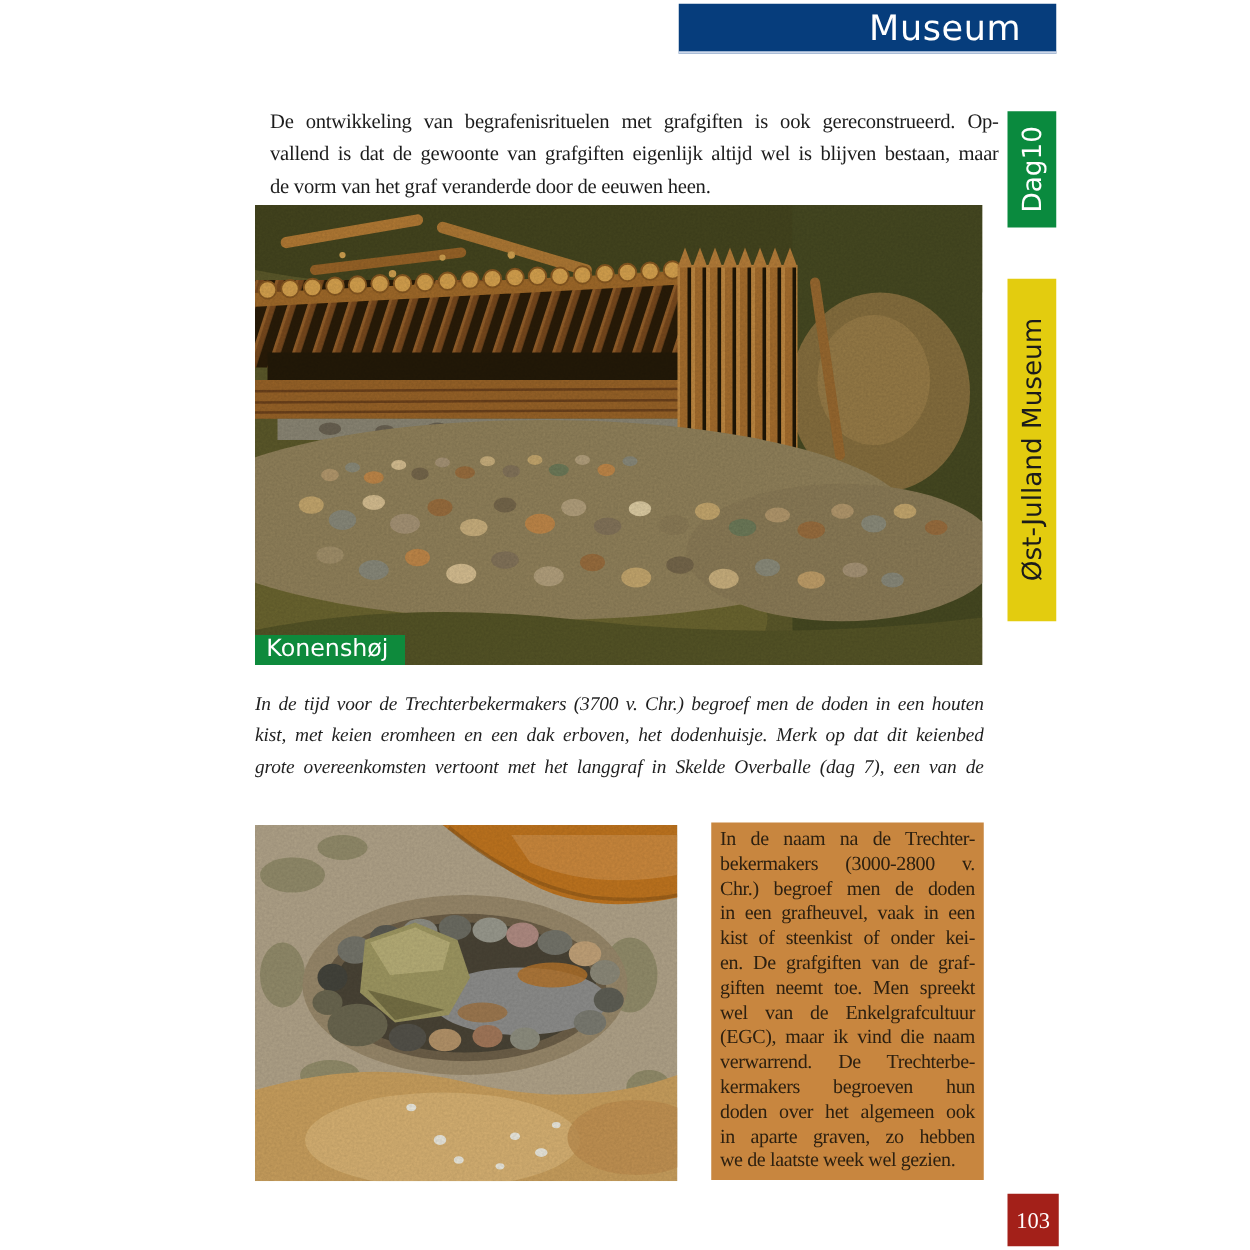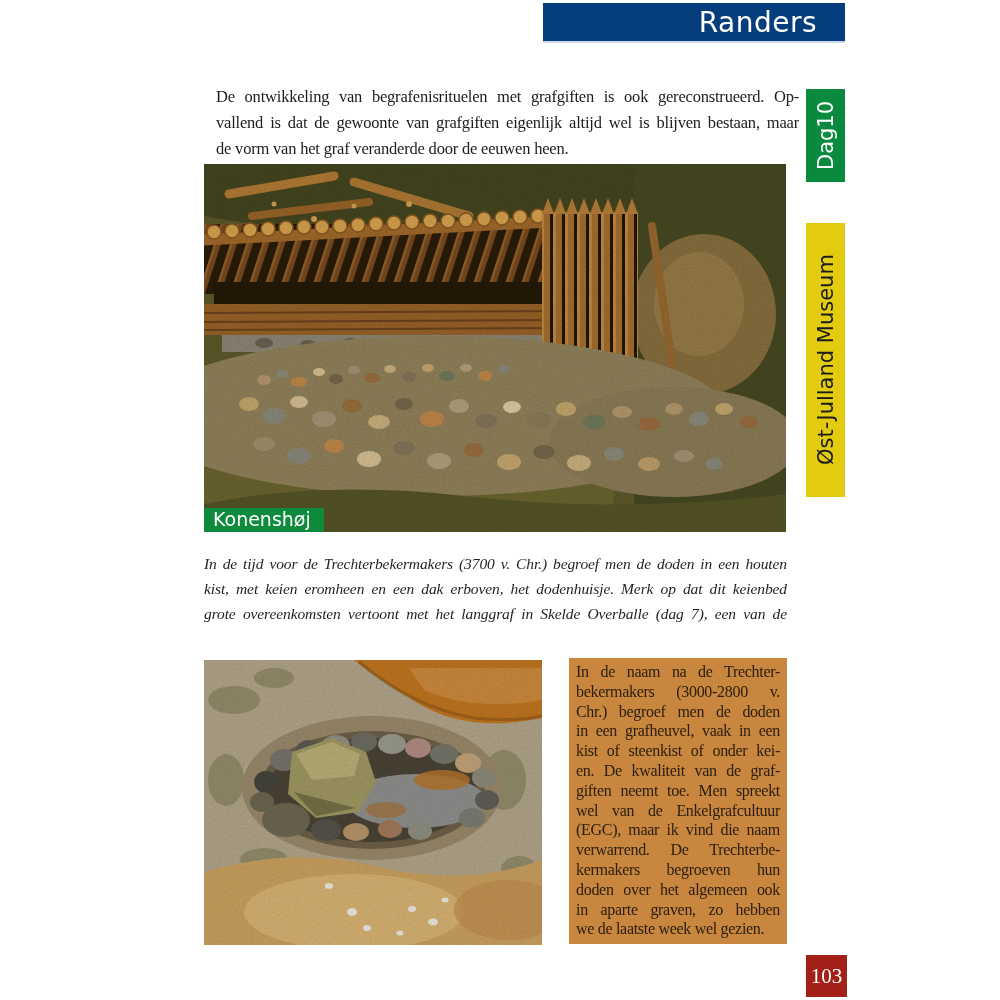--- a/index.html
+++ b/index.html
@@ -17,21 +17,21 @@
   .vtab .vlabel{position:absolute;inset:0;display:flex;align-items:center;justify-content:center;
         writing-mode:vertical-rl;transform:rotate(180deg);
         font-family:"DejaVu Sans","Liberation Sans",sans-serif;font-size:21px;white-space:nowrap;}
   .tab-day{top:89px;height:93px;background:#0a8a3e;}
   .tab-day .vlabel{color:#ffffff;}
   .tab-museum{top:223px;height:274px;background:#e3cc0f;}
   .tab-museum .vlabel{color:#1b1b1b;}
 
   
   .pagenum{position:absolute;left:806px;top:955px;width:41px;height:42px;background:#a32019;
-           display:flex;align-items:center;justify-content:center;color:#ffffff;font-size:21px;}
+           display:flex;align-items:center;justify-content:center;color:#ffffff;font-size:18px;}
 
   
   .jline{text-align:justify;text-align-last:justify;white-space:nowrap;}
   .jline.last{text-align-last:left;}
 
   .intro{position:absolute;left:216px;top:84px;width:583px;font-size:16.5px;line-height:26px;
          letter-spacing:-0.2px;overflow:hidden;}
 
   .caption{position:absolute;left:204px;top:551px;width:583px;font-size:15.5px;line-height:25px;
            font-style:italic;letter-spacing:-0.1px;overflow:hidden;color:#1f1f1f;}
@@ -47,21 +47,21 @@
   .photo-label{position:absolute;left:0;bottom:0;background:#0e8a3c;color:#ffffff;
         font-family:"DejaVu Sans","Liberation Sans",sans-serif;font-size:19px;
         padding:1px 13px 3px 9px;line-height:20px;margin-top:36px;}
 </style>
 </head>
 <body>
 
 <div class="page">
 
   <header class="topbar">
-    <span>Randers</span>
+    <span>Museum</span>
   </header>
 
   <div class="vtab tab-day">
     <span class="vlabel">Dag10</span>
   </div>
 
   <div class="vtab tab-museum">
     <span class="vlabel">Øst-Julland Museum</span>
   </div>
 
@@ -298,21 +298,21 @@
       <rect width="338" height="285" filter="url(#grain2)" opacity="0.15"></rect>
     </svg>
   </figure>
 
   <div class="note">
       <div class="jline">In de naam na de Trechter-</div>
       <div class="jline">bekermakers (3000-2800 v.</div>
       <div class="jline">Chr.) begroef men de doden</div>
       <div class="jline">in een grafheuvel, vaak in een</div>
       <div class="jline">kist of steenkist of onder kei-</div>
-      <div class="jline">en. De kwaliteit van de graf-</div>
+      <div class="jline">en. De grafgiften van de graf-</div>
       <div class="jline">giften neemt toe. Men spreekt</div>
       <div class="jline">wel van de Enkelgrafcultuur</div>
       <div class="jline">(EGC), maar ik vind die naam</div>
       <div class="jline">verwarrend. De Trechterbe-</div>
       <div class="jline">kermakers begroeven hun</div>
       <div class="jline">doden over het algemeen ook</div>
       <div class="jline">in aparte graven, zo hebben</div>
       <div class="jline last">we de laatste week wel gezien.</div>
     </div>
 

